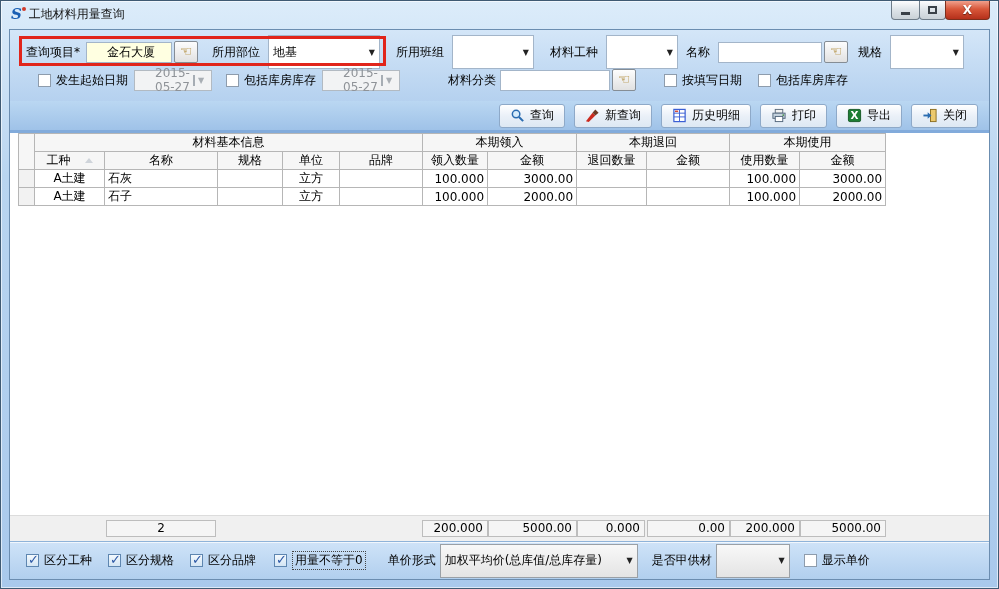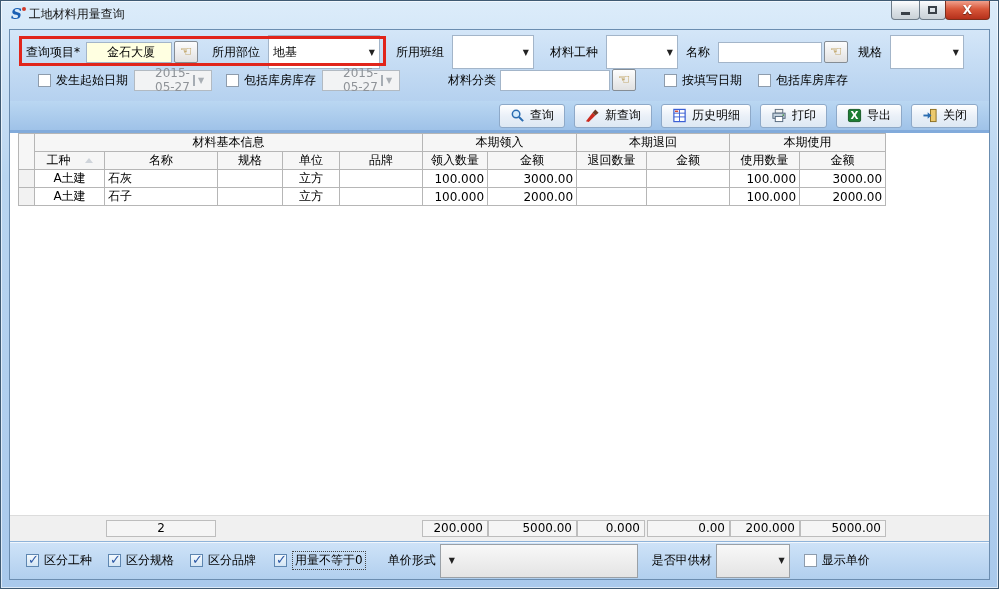--- a/index.html
+++ b/index.html
@@ -297,20 +297,21 @@
       <span class="checkbox on"></span>
       <span class="flabel">区分工种</span>
       <span class="checkbox on" style="margin-left:16px"></span>
       <span class="flabel">区分规格</span>
       <span class="checkbox on" style="margin-left:16px"></span>
       <span class="flabel">区分品牌</span>
       <span class="checkbox on" style="margin-left:18px"></span>
       <span class="flabel dotted">用量不等于0</span>
       <span class="flabel" style="margin-left:22px">单价形式</span>
       <div class="combo gray" style="margin-left:4px;width:198px">
+        <span>加权平均价(总库值/总库存量)</span>
         <span class="arr">▼</span>
       </div>
       <span class="flabel" style="margin-left:14px">是否甲供材</span>
       <div class="combo gray" style="margin-left:4px;width:74px">
         <span></span>
         <span class="arr">▼</span>
       </div>
       <span class="checkbox" style="margin-left:14px"></span>
       <span class="flabel">显示单价</span>
     </div>

